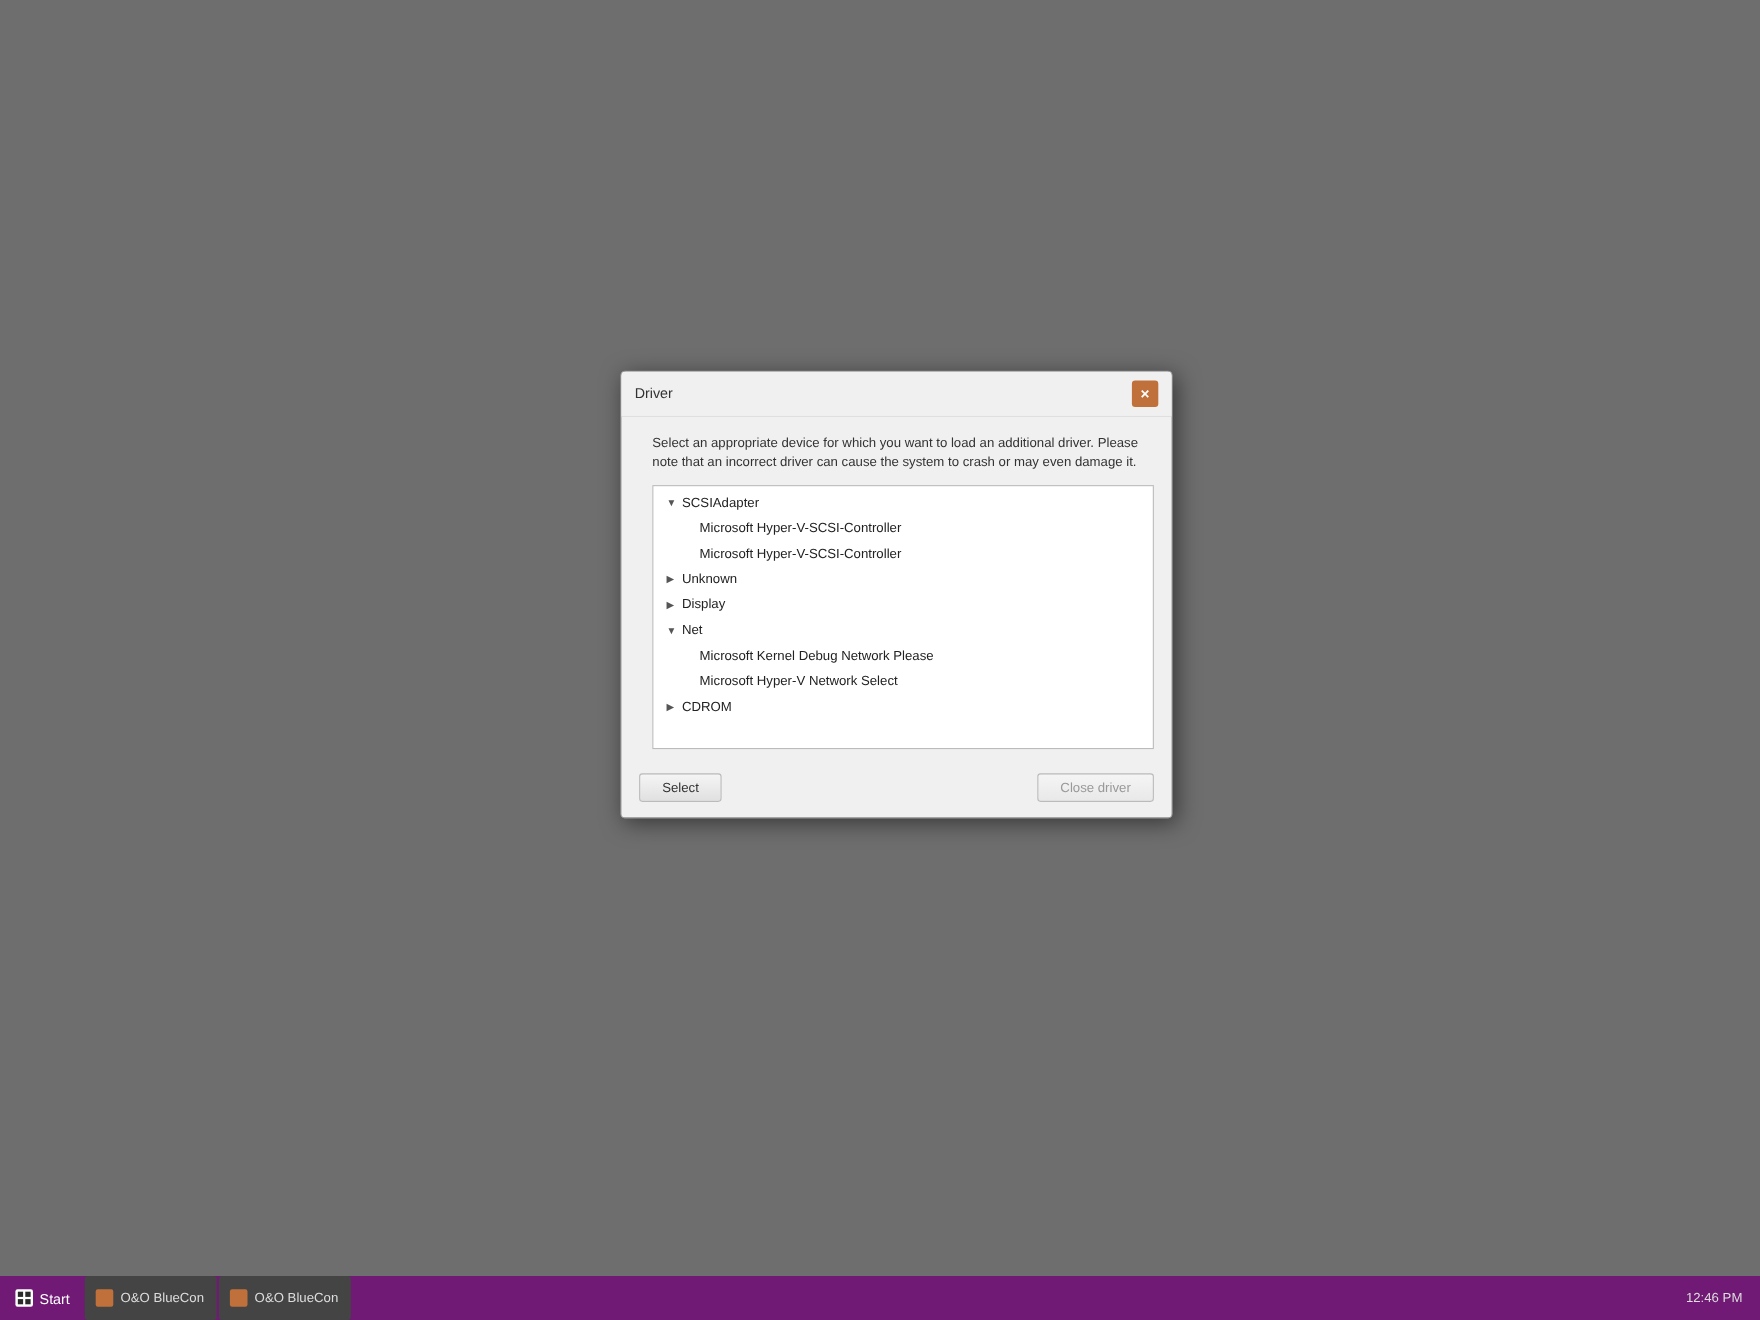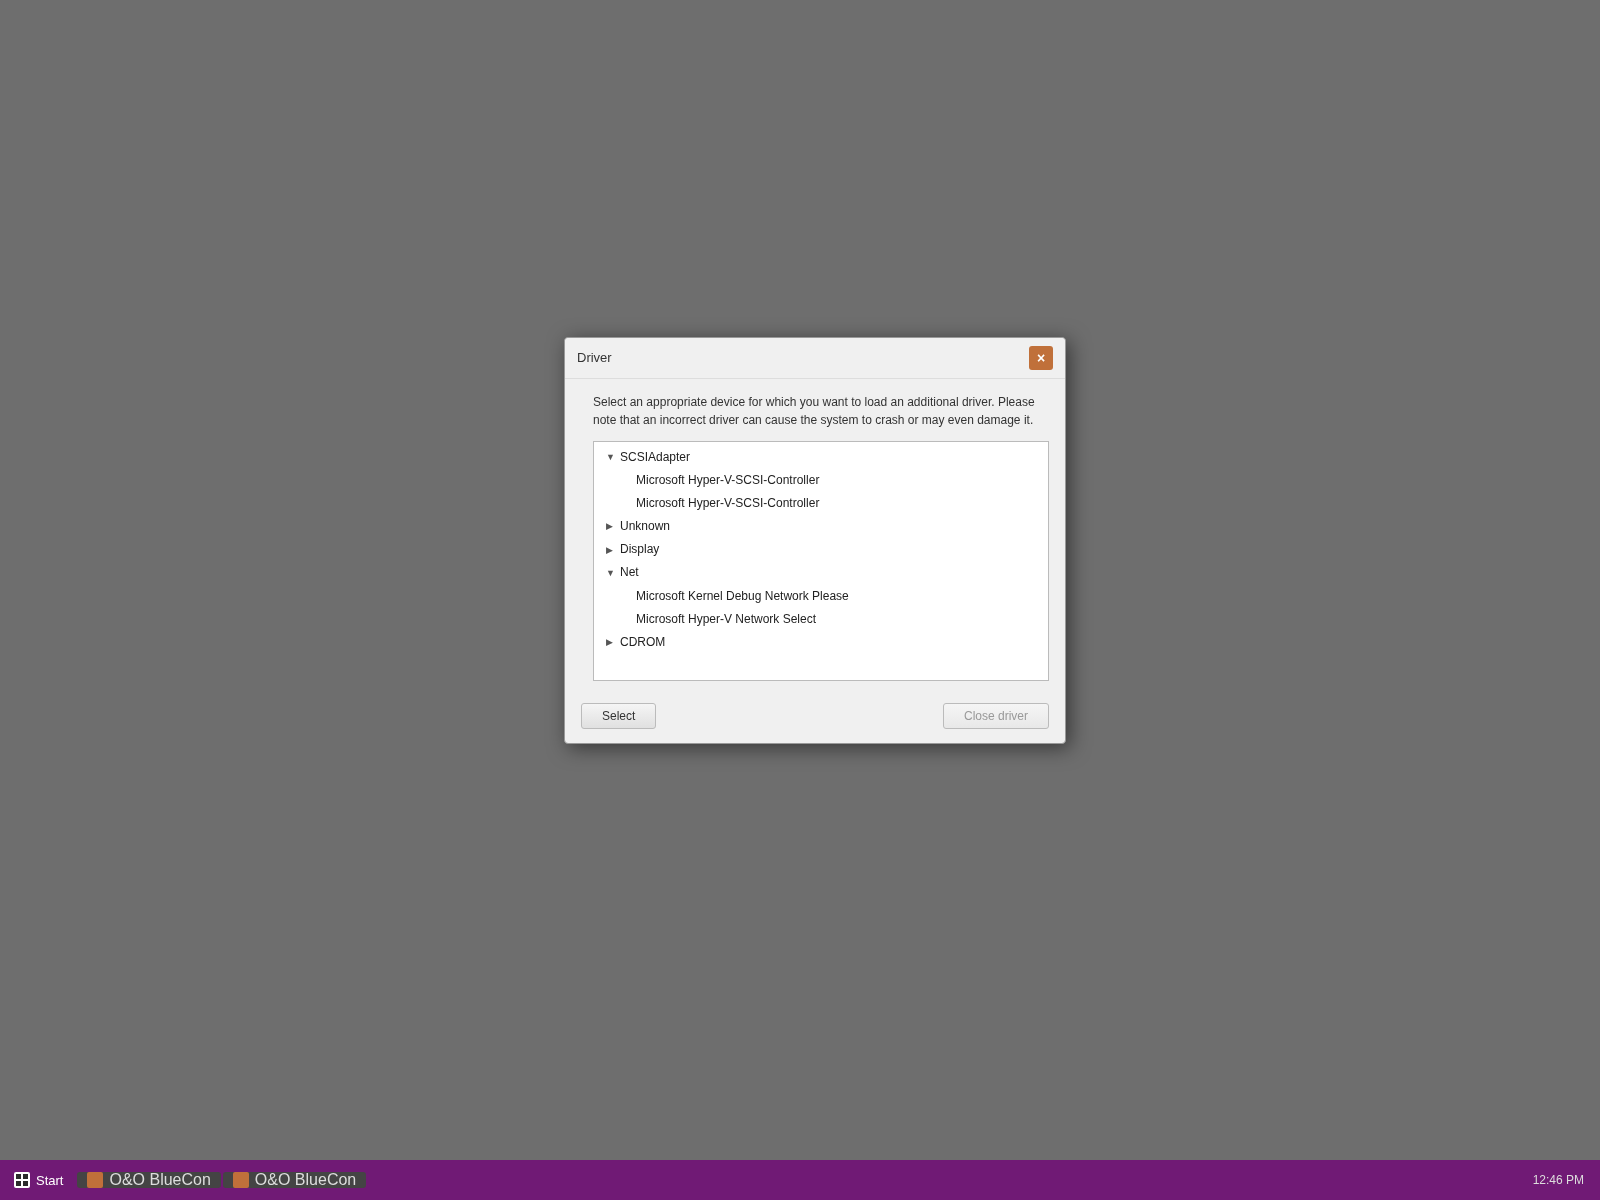--- a/index.html
+++ b/index.html
@@ -60,22 +60,22 @@
 
     .taskbar-item {
       display: flex;
       align-items: center;
       gap: 6px;
       padding: 4px 10px;
       background: #444;
       border-radius: 3px;
       cursor: pointer;
       color: #ddd;
-      font-size: 16px;
-      height: 16px;
+      font-size: 12px;
+      height: 40px;
       min-width: 120px;
     }
 
     .taskbar-item-icon {
       width: 16px;
       height: 16px;
       background: #c0703a;
       border-radius: 2px;
       flex-shrink: 0;
     }

